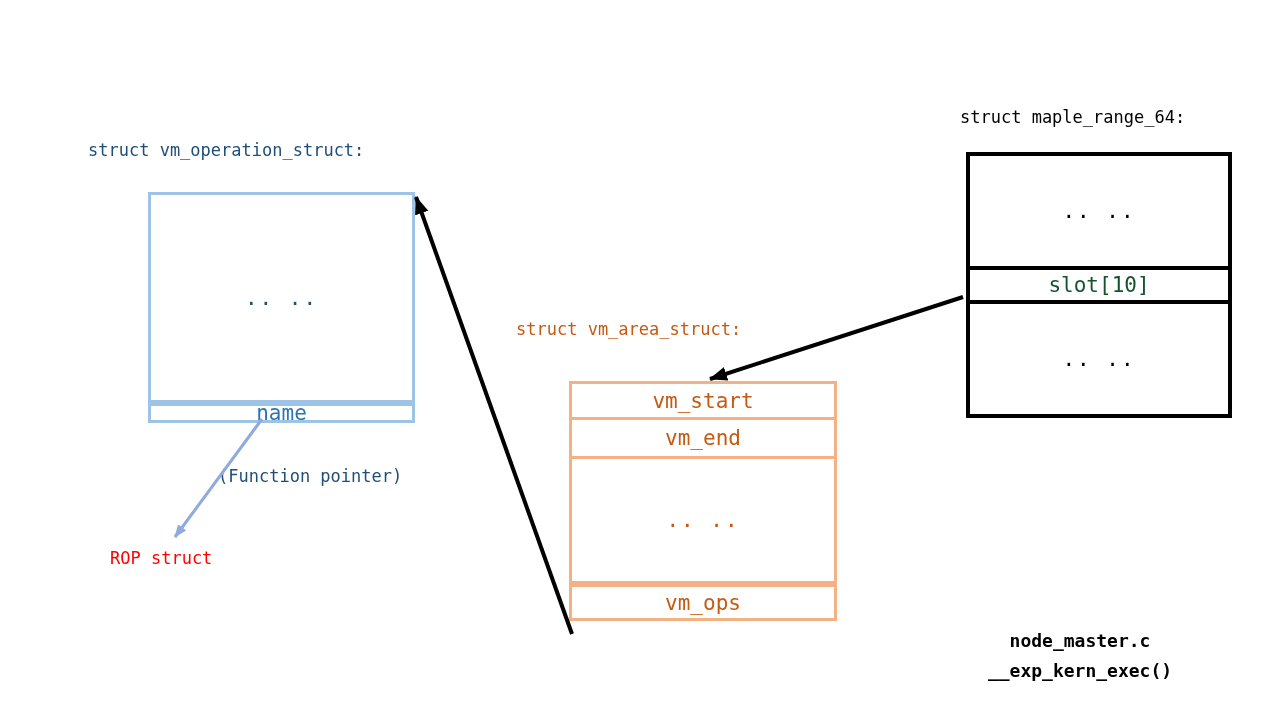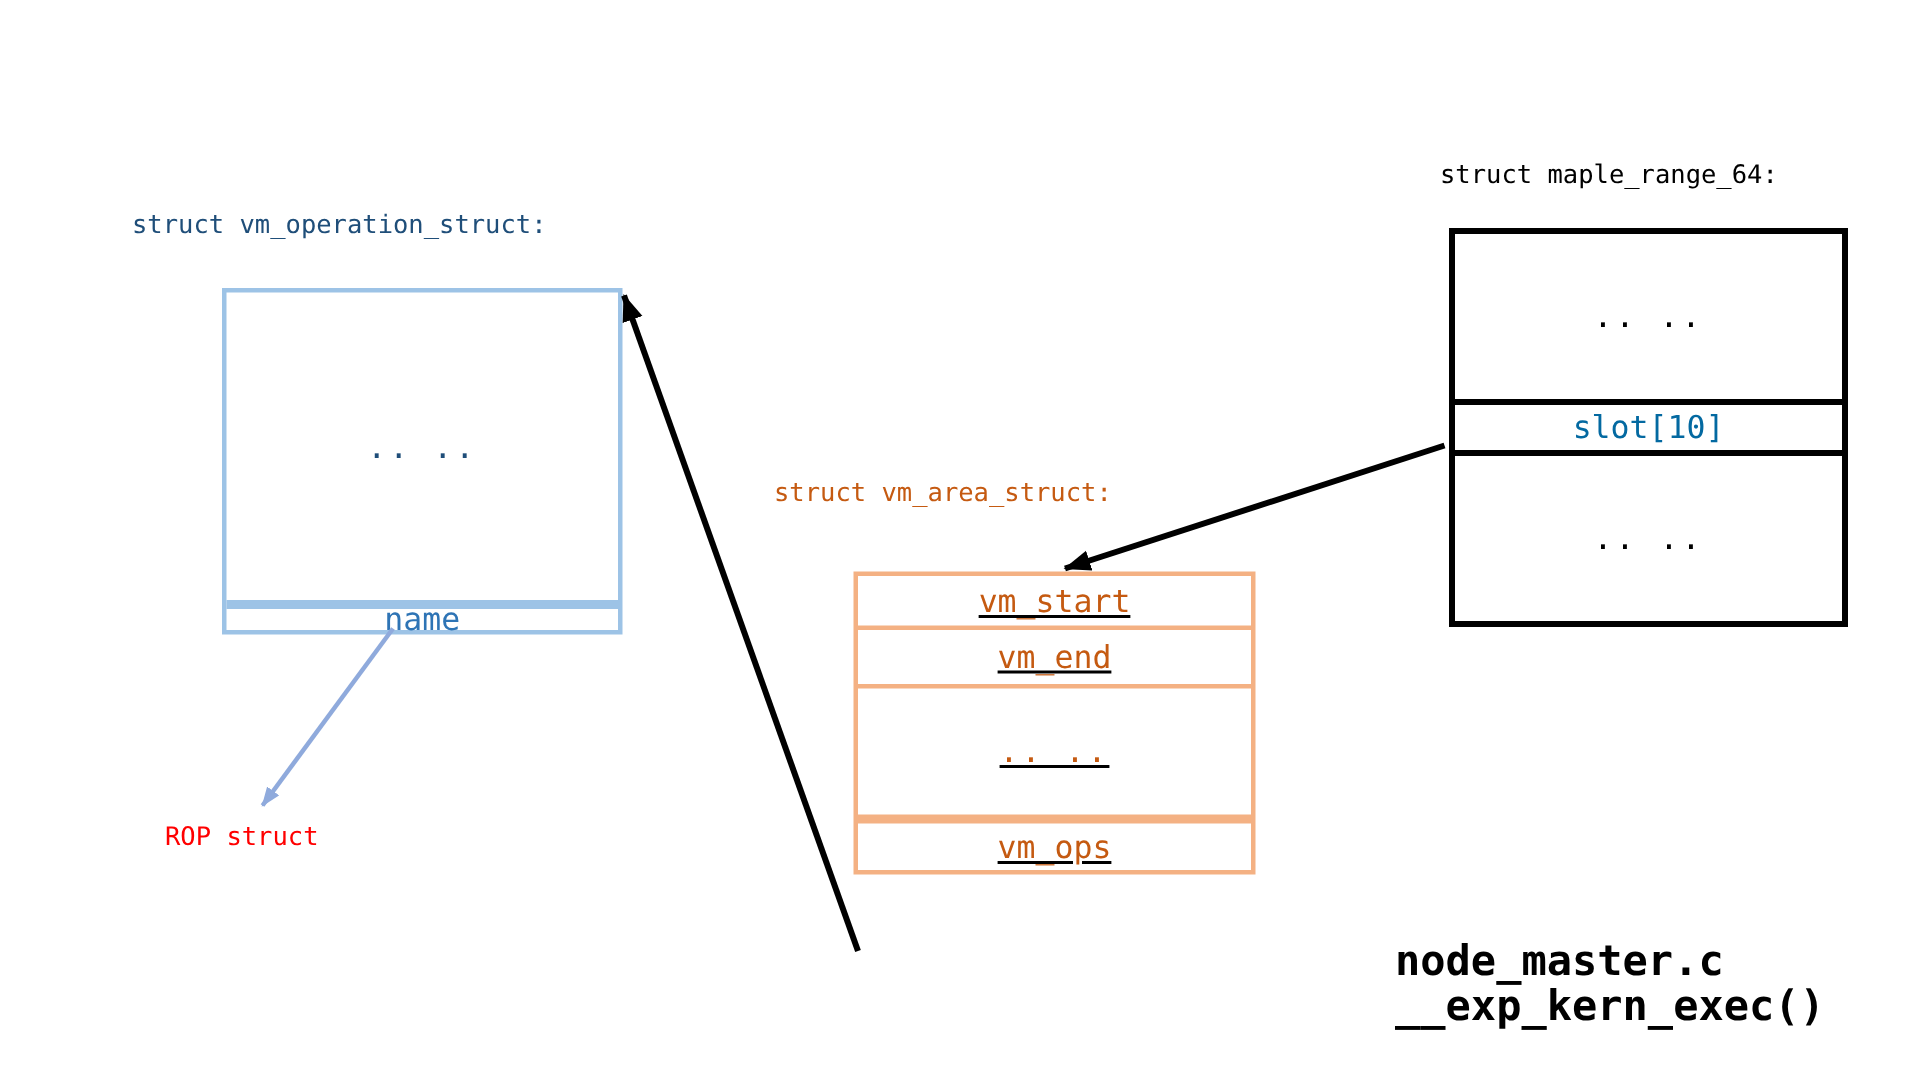--- a/index.html
+++ b/index.html
@@ -20,53 +20,54 @@
   .box-orange { border:3px solid #F4B183; }
   .box-black  { border:4px solid #000000; }
 
   .cell { display:flex; align-items:center; justify-content:center; font-size:21px; box-sizing:border-box; }
   .grow { flex:1 1 auto; }
 
   .cell-blue   { color:#2E74B5; }
   .dots-blue   { color:#1F4E79; letter-spacing:2px; }
   .cell-orange { color:#C55A11; }
   .dots-orange { color:#C55A11; letter-spacing:2px; }
-  .cell-black  { color:#0369a1; }
+  .cell-black  { color:#14532d; }
   .dots-black  { color:#000000; letter-spacing:2px; }
 
   .divider-blue-thick   { border-top:6px solid #9DC3E6; }
   .divider-orange-thin  { border-bottom:3px solid #F4B183; }
   .divider-orange-thick { border-top:6px solid #F4B183; }
   .row-slot { border-top:4px solid #000000; border-bottom:4px solid #000000; }
 
   .code-ref {
     position:absolute; left:930px; top:626px; width:300px;
-    font-weight:bold; font-size:28px;
+    text-align:center; font-weight:bold; font-size:18px;
     line-height:30px; color:#000000;
   }
   .arrow-layer { position:absolute; left:0; top:0; width:1280px; height:720px; pointer-events:none; z-index:5; }
 </style>
 </head>
 <body>
 
 <div class="canvas">
 
   <div class="label title-blue" style="left:88px; top:140px;">struct vm_operation_struct:</div>
 
   <div class="struct-box box-blue" style="left:148px; top:192px; width:267px; height:231px;">
     <div class="cell grow dots-blue">.. ..</div>
     <div class="cell cell-blue divider-blue-thick" style="height:20px;">name</div>
   </div>
 
+  <div class="label note-blue" style="left:218px; top:466px;">(Function pointer)</div>
 
   <div class="label text-red" style="left:110px; top:548px;">ROP struct</div>
 
   <div class="label title-orange" style="left:516px; top:297px;margin-top:22px;">struct vm_area_struct:</div>
 
-  <div class="struct-box box-orange" style="left:569px; top:381px; width:268px; height:202px;text-decoration:underline;">
+  <div class="struct-box box-orange" style="left:569px; top:381px; width:268px; height:240px;">
     <div class="cell cell-orange divider-orange-thin" style="height:36px;">vm_start</div>
     <div class="cell cell-orange divider-orange-thin" style="height:39px;">vm_end</div>
     <div class="cell grow dots-orange">.. ..</div>
     <div class="cell cell-orange divider-orange-thick" style="height:37px;">vm_ops</div>
   </div>
 
   <div class="label title-black" style="left:960px; top:107px;">struct maple_range_64:</div>
 
   <div class="struct-box box-black" style="left:966px; top:152px; width:266px; height:266px;">
     <div class="cell grow dots-black">.. ..</div>

